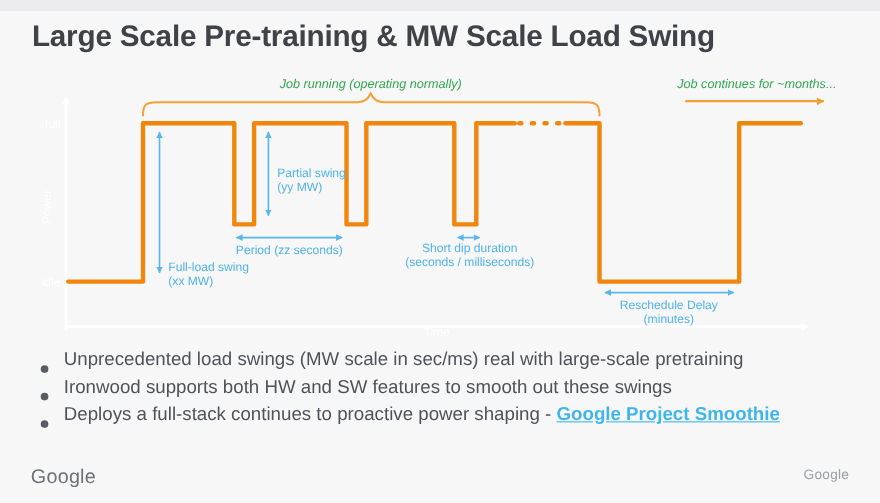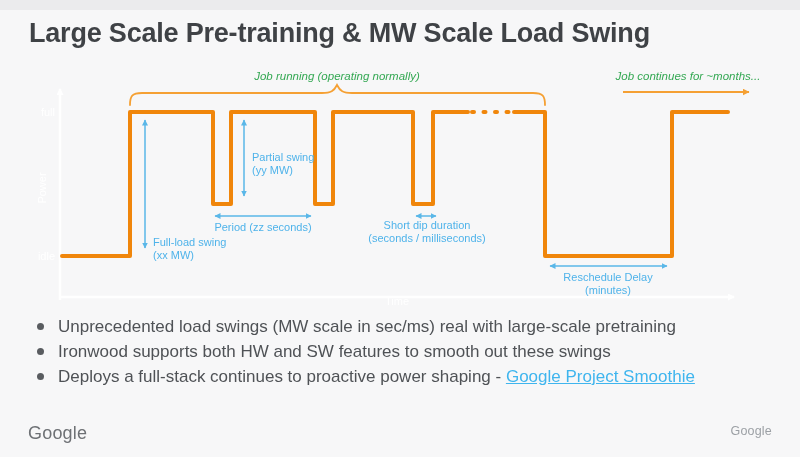--- a/index.html
+++ b/index.html
@@ -16,25 +16,25 @@
   .wave{fill:none;stroke:#F0860B;stroke-width:4;stroke-linejoin:round;stroke-linecap:round;}
   .wave.dotted{stroke-dasharray:2 9.5;}
   .brace{fill:none;stroke:#F5A033;stroke-width:1.8;stroke-linecap:round;}
   .orange-line{stroke:#F5A033;stroke-width:2;fill:none;}
   .green-label{fill:#34A853;font-family:"Liberation Sans",sans-serif;font-size:11.5px;
                font-style:italic;font-weight:500;}
   .blue-line{stroke:#5AB7E8;stroke-width:1.5;fill:none;}
   .blue-label{fill:#4FB3EA;font-family:"Liberation Sans",sans-serif;font-size:11px;}
 
   .bullets{position:absolute;left:28px;top:314px;width:762px;}
-  .bullet-row{display:flex;align-items:flex-start;font-size:17px;line-height:25px;
+  .bullet-row{display:flex;align-items:flex-end;font-size:17px;line-height:25px;
               color:#4f5256;margin-bottom:0;}
   .dot{flex:0 0 auto;width:7px;height:7px;border-radius:50%;background:#595c60;
        margin:9px 14px 0 9px;}
-  .link{color:#3FB5EE;font-weight:normal;text-decoration:underline;cursor:pointer;}
+  .link{color:#3FB5EE;font-weight:bold;text-decoration:underline;cursor:pointer;}
   .logo-left{position:absolute;left:28px;top:423px;font-size:18px;font-weight:500;
              color:#6e7175;letter-spacing:0.2px;}
   .logo-right{position:absolute;right:28px;top:424px;font-size:12.5px;font-weight:500;
               color:#9ca0a5;letter-spacing:0.2px;}
 </style>
 </head>
 <body>
 
 <div class="slide">
   <div class="topbar"></div>

